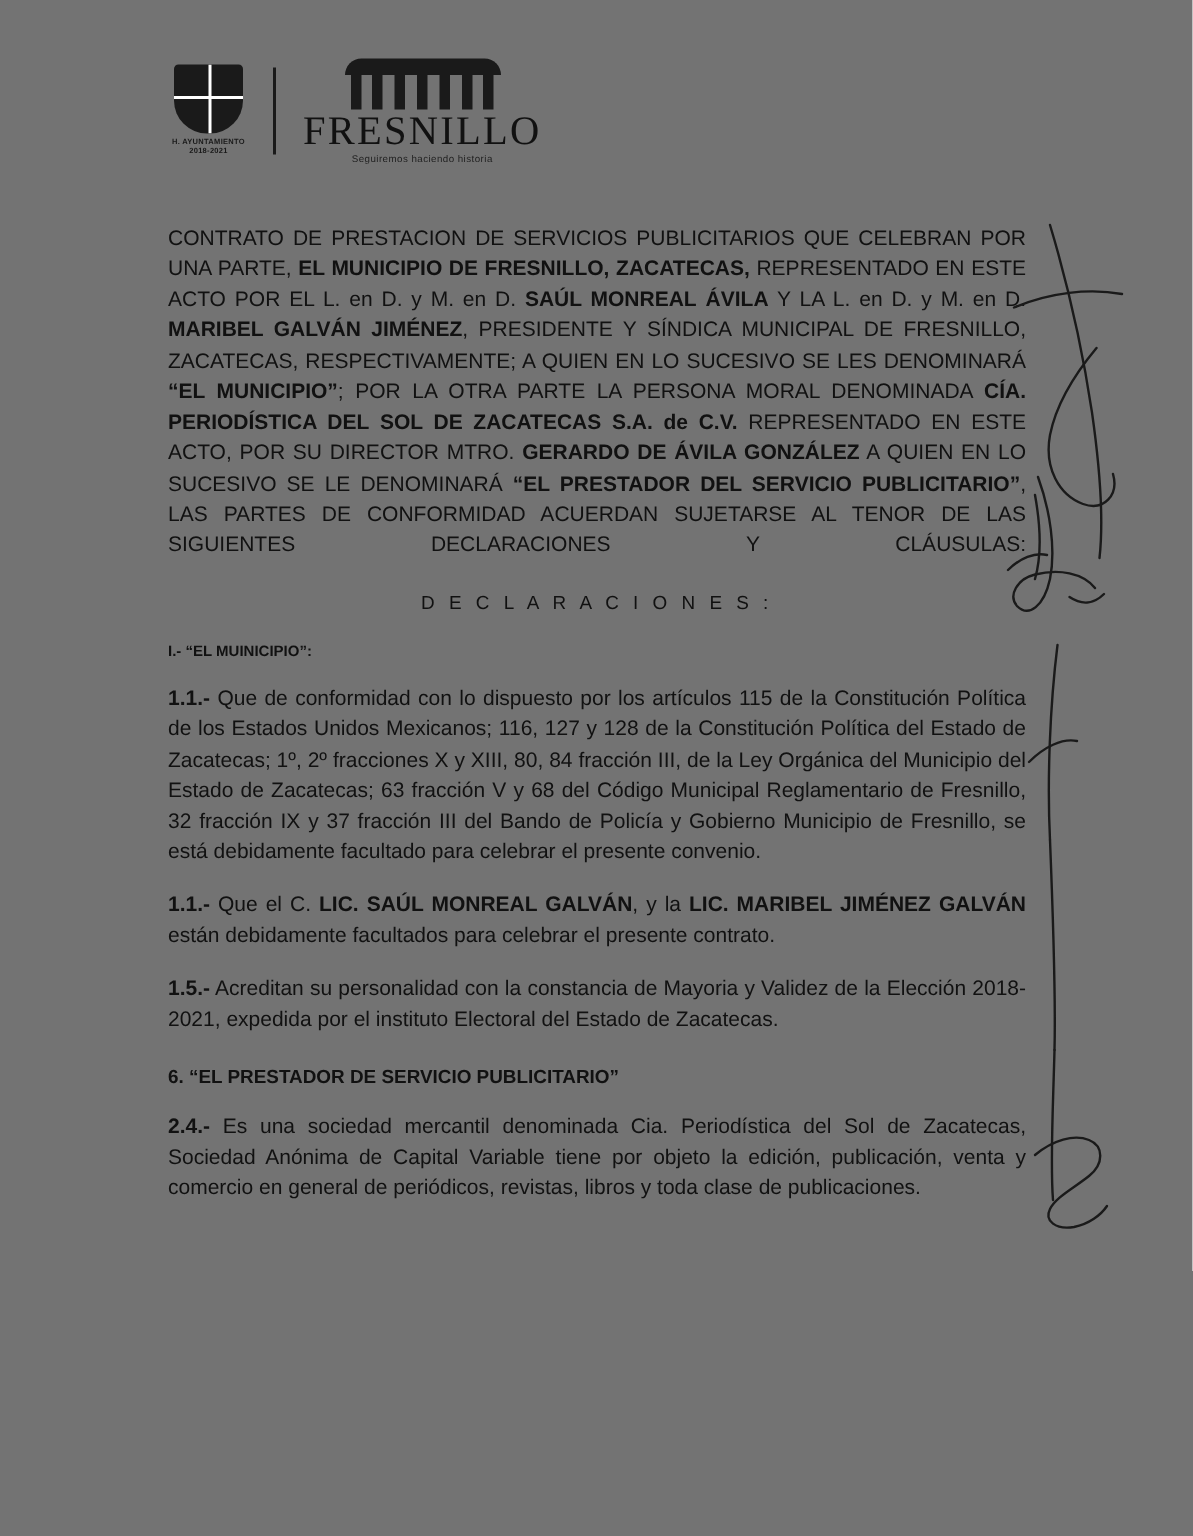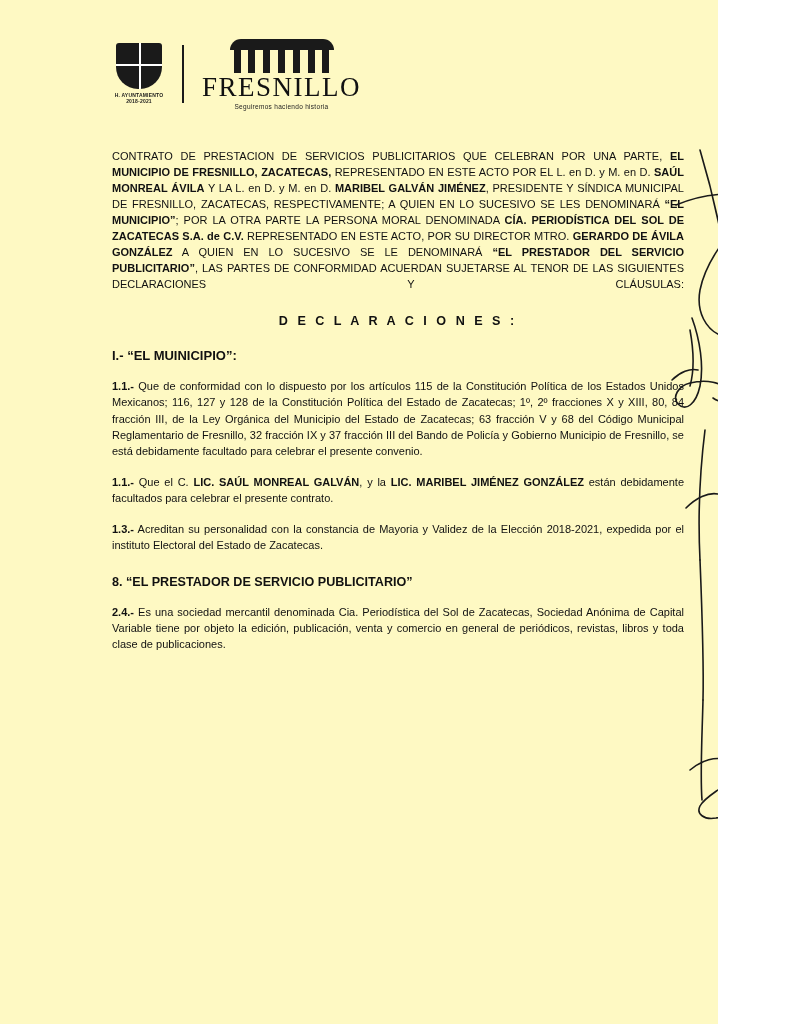--- a/index.html
+++ b/index.html
@@ -6,23 +6,23 @@
     margin: 0;
     padding: 0;
     background: #ffffff;
   }
   body {
     font-family: "Liberation Sans", sans-serif;
     color: #111111;
   }
   .page {
     position: relative;
-    width: 718px;
+    width: 795px;
     height: 1024px;
-    background: #fef9c3;
+    background: #737373;
     overflow: hidden;
     box-sizing: border-box;
   }
   
   .header {
     position: absolute;
     top: 34px;
     left: 112px;
     display: flex;
     align-items: center;
@@ -129,39 +129,39 @@
 
   
   .doc-body {
     position: absolute;
     left: 112px;
     top: 148px;
     width: 572px;
   }
   p.para {
     margin: 0 0 15px 0;
-    font-size: 11px;
+    font-size: 14px;
     line-height: 1.46;
     text-align: justify;
     color: #111111;
   }
   p.justified-tight {
     text-align: justify;
     text-align-last: justify;
   }
   .section-title {
     margin: 22px 0 20px 0;
     font-size: 12.6px;
-    font-weight: bold;
+    font-weight: normal;
     text-align: center;
     letter-spacing: 3px;
   }
   .heading {
     margin: 0 0 15px 0;
-    font-size: 13px;
+    font-size: 10px;
     font-weight: bold;
   }
   .heading-2 {
     margin: 22px 0 15px 0;
     font-size: 12.6px;
     font-weight: bold;
   }
   b { font-weight: bold; }
 
   
@@ -206,24 +206,24 @@
   </div>
 
   <div class="doc-body">
     <p class="para justified-tight">CONTRATO DE PRESTACION DE SERVICIOS PUBLICITARIOS QUE CELEBRAN POR UNA PARTE, <b>EL MUNICIPIO DE FRESNILLO, ZACATECAS,</b> REPRESENTADO EN ESTE ACTO POR EL L. en D. y M. en D. <b>SAÚL MONREAL</b> <b>ÁVILA</b> Y LA L. en D. y M. en D. <b>MARIBEL GALVÁN JIMÉNEZ</b>, PRESIDENTE Y SÍNDICA MUNICIPAL DE FRESNILLO, ZACATECAS, RESPECTIVAMENTE; A QUIEN EN LO SUCESIVO SE LES DENOMINARÁ <b>“EL MUNICIPIO”</b>; POR LA OTRA PARTE LA PERSONA MORAL DENOMINADA <b>CÍA. PERIODÍSTICA DEL</b> <b>SOL DE ZACATECAS S.A. de C.V.</b> REPRESENTADO EN ESTE ACTO, POR SU DIRECTOR MTRO. <b>GERARDO DE ÁVILA GONZÁLEZ</b> A QUIEN EN LO SUCESIVO SE LE DENOMINARÁ <b>“EL PRESTADOR DEL SERVICIO</b> <b>PUBLICITARIO”</b>, LAS PARTES DE CONFORMIDAD ACUERDAN SUJETARSE AL TENOR DE LAS SIGUIENTES DECLARACIONES Y CLÁUSULAS:</p>
 
     <div class="section-title">D E C L A R A C I O N E S :</div>
 
     <div class="heading">I.- “EL MUINICIPIO”:</div>
 
     <p class="para"><b>1.1.-</b> Que de conformidad con lo dispuesto por los artículos 115 de la Constitución Política de los Estados Unidos Mexicanos; 116, 127 y 128 de la Constitución Política del Estado de Zacatecas; 1º, 2º fracciones X y XIII, 80, 84 fracción III, de la Ley Orgánica del Municipio del Estado de Zacatecas; 63 fracción V y 68 del Código Municipal Reglamentario de Fresnillo, 32 fracción IX y 37 fracción III del Bando de Policía y Gobierno Municipio de Fresnillo, se está debidamente facultado para celebrar el presente convenio.</p>
-    <p class="para"><b>1.1.-</b> Que el C. <b>LIC. SAÚL MONREAL GALVÁN</b>, y la <b>LIC. MARIBEL JIMÉNEZ</b> <b>GONZÁLEZ</b> están debidamente facultados para celebrar el presente contrato.</p>
-    <p class="para"><b>1.3.-</b> Acreditan su personalidad con la constancia de Mayoria y Validez de la Elección 2018-2021, expedida por el instituto Electoral del Estado de Zacatecas.</p>
-
-    <div class="heading-2">8. “EL PRESTADOR DE SERVICIO PUBLICITARIO”</div>
+    <p class="para"><b>1.1.-</b> Que el C. <b>LIC. SAÚL MONREAL GALVÁN</b>, y la <b>LIC. MARIBEL JIMÉNEZ</b> <b>GALVÁN</b> están debidamente facultados para celebrar el presente contrato.</p>
+    <p class="para"><b>1.5.-</b> Acreditan su personalidad con la constancia de Mayoria y Validez de la Elección 2018-2021, expedida por el instituto Electoral del Estado de Zacatecas.</p>
+
+    <div class="heading-2">6. “EL PRESTADOR DE SERVICIO PUBLICITARIO”</div>
 
     <p class="para"><b>2.4.-</b> Es una sociedad mercantil denominada Cia. Periodística del Sol de Zacatecas, Sociedad Anónima de Capital Variable tiene por objeto la edición, publicación, venta y comercio en general de periódicos, revistas, libros y toda clase de publicaciones.</p>
   </div>
 
   <svg class="sig-layer" width="795" height="1024" viewBox="0 0 795 1024">
     <g fill="none" stroke="#1a1a1a" stroke-width="1.6" stroke-linecap="round">
       <path d="M700,150 C712,190 722,235 728,275 C733,310 736,345 733,372"></path>
       <path d="M676,205 C700,195 726,192 748,196"></path>
       <path d="M731,232 C716,250 704,270 700,290 C696,312 706,330 722,336 C736,341 746,330 742,316"></path>
       <path d="M692,318 C700,340 704,366 700,386 C696,404 686,412 678,404 C672,397 678,386 690,383 C706,379 722,382 730,392"></path>

